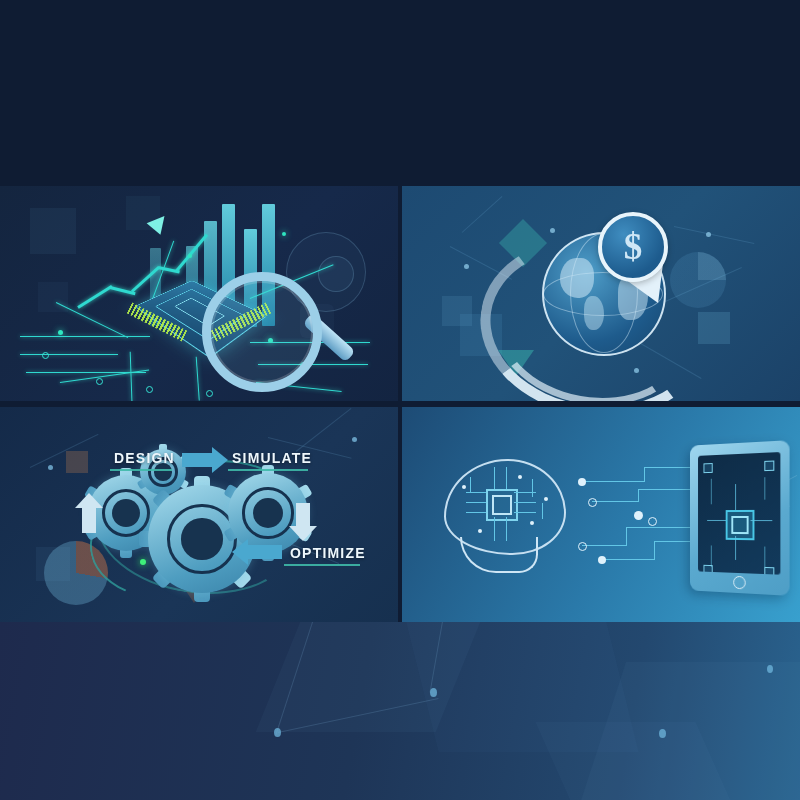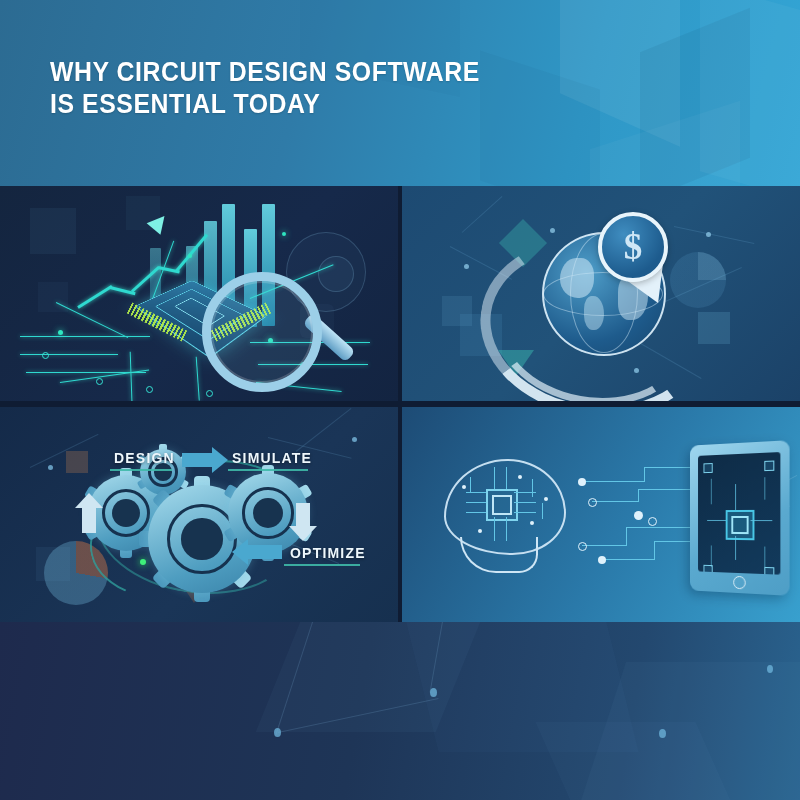--- a/index.html
+++ b/index.html
@@ -102,33 +102,20 @@
     overflow:hidden;}
   .fpoly{position:absolute;background:rgba(120,180,225,.05);}
   .fnode{position:absolute;border-radius:50%;background:#6fb6dc;opacity:.75;}
   .fline{position:absolute;height:1px;background:rgba(140,195,235,.18);transform-origin:left center;}
 </style>
 </head>
 <body>
 
 <div class="stage">
 
-  <div class="header">
-    <div class="hpoly" style="left:560px;top:-30px;width:120px;height:150px;transform:skewY(24deg);"></div>
-    <div class="hpoly d" style="left:640px;top:30px;width:110px;height:150px;transform:skewY(-22deg);"></div>
-    <div class="hpoly" style="left:700px;top:0px;width:130px;height:190px;transform:skewY(16deg);opacity:.6;"></div>
-    <div class="hpoly d" style="left:480px;top:70px;width:120px;height:130px;transform:skewY(18deg);opacity:.5;"></div>
-    <div class="hpoly" style="left:590px;top:125px;width:150px;height:90px;transform:skewY(-18deg);opacity:.5;"></div>
-    <div class="hpoly d" style="left:300px;top:-40px;width:160px;height:120px;transform:skewY(12deg);opacity:.35;"></div>
-
-    <div class="title">
-      <span>WHY CIRCUIT DESIGN SOFTWARE</span>
-      <span>IS ESSENTIAL TODAY</span>
-    </div>
-  </div>
 
   <div class="grid">
 
     <div class="panel p1">
       <div class="bgfx">
         <div class="sq" style="left:30px;top:22px;width:46px;height:46px;"></div>
         <div class="sq" style="left:126px;top:10px;width:34px;height:34px;opacity:.7;"></div>
         <div class="sq" style="left:38px;top:96px;width:30px;height:30px;opacity:.6;"></div>
         <div class="sq" style="left:300px;top:118px;width:34px;height:34px;border-radius:6px;opacity:.6;"></div>
         <div class="ring" style="left:286px;top:46px;width:78px;height:78px;background:rgba(120,185,225,.05);"></div>

